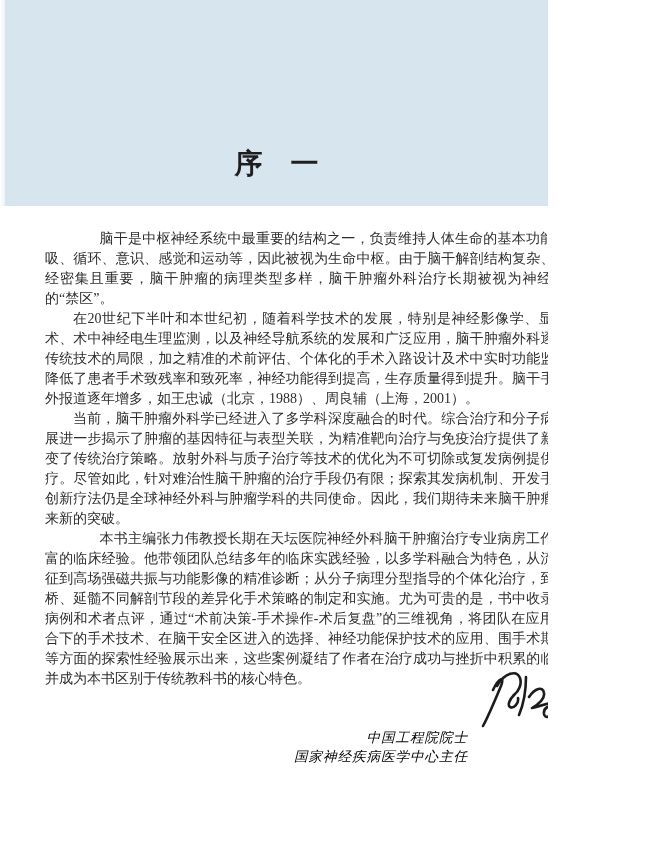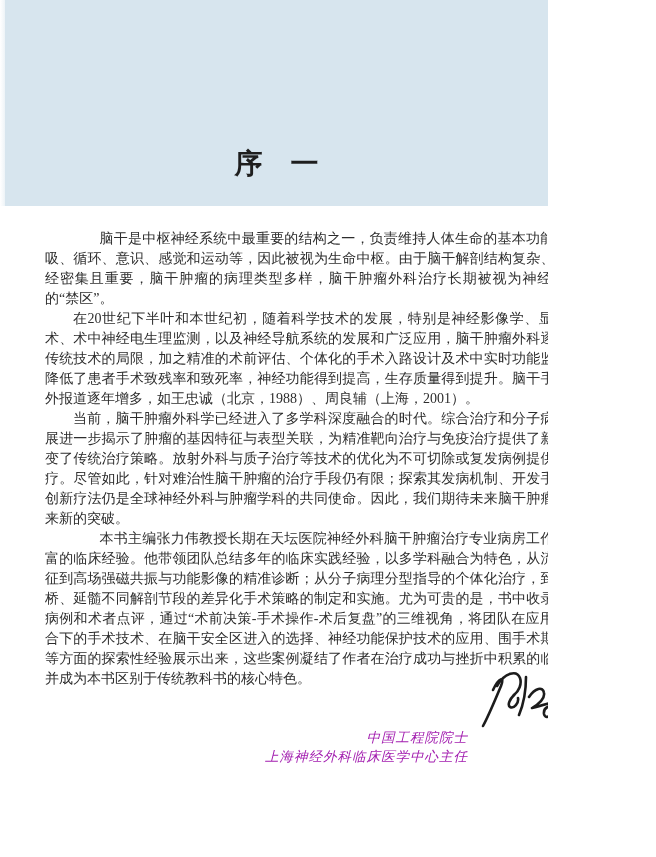--- a/index.html
+++ b/index.html
@@ -73,21 +73,21 @@
     stroke-linejoin: round;
   }
   .credentials {
     position: absolute;
     top: 729px;
     right: 80px;
     text-align: right;
     font-style: italic;
     font-size: 13.5px;
     line-height: 18.6px;
-    color: #a21caf;
+    color: #000000;
     letter-spacing: 1px;
   }
 </style>
 </head>
 <body>
 
 <div class="page">
 
   <div class="page-edge"></div>
 
@@ -108,16 +108,16 @@
     <path d="M16 22 C22 9 28 8 24 18 C18 32 12 47 6 58"></path>
     <path d="M20 18 C28 4 40 2 43 10 C45 16 42 23 37 27"></path>
     <path d="M37 27 C33 31 30 37 33 39 C37 41 42 35 41 30 M49 9 C49 20 47 35 42 47"></path>
     <path d="M52 29 C58 20 66 18 67 25 C68 31 60 37 55 40 C63 38 70 36 77 34"></path>
     <path d="M83 7 C87 17 84 31 77 43 C73 49 68 51 67 46 C66 39 74 36 81 39 C89 43 93 50 97 45"></path>
     <path d="M88 20 C92 14 98 12 103 17"></path>
   </svg>
 
   <div class="credentials" id="credentials">
       <div>中国工程院院士</div>
-      <div>上海神经外科临床医学中心主任</div>
+      <div>国家神经疾病医学中心主任</div>
     </div>
 
 </div>
 
 </body></html>

